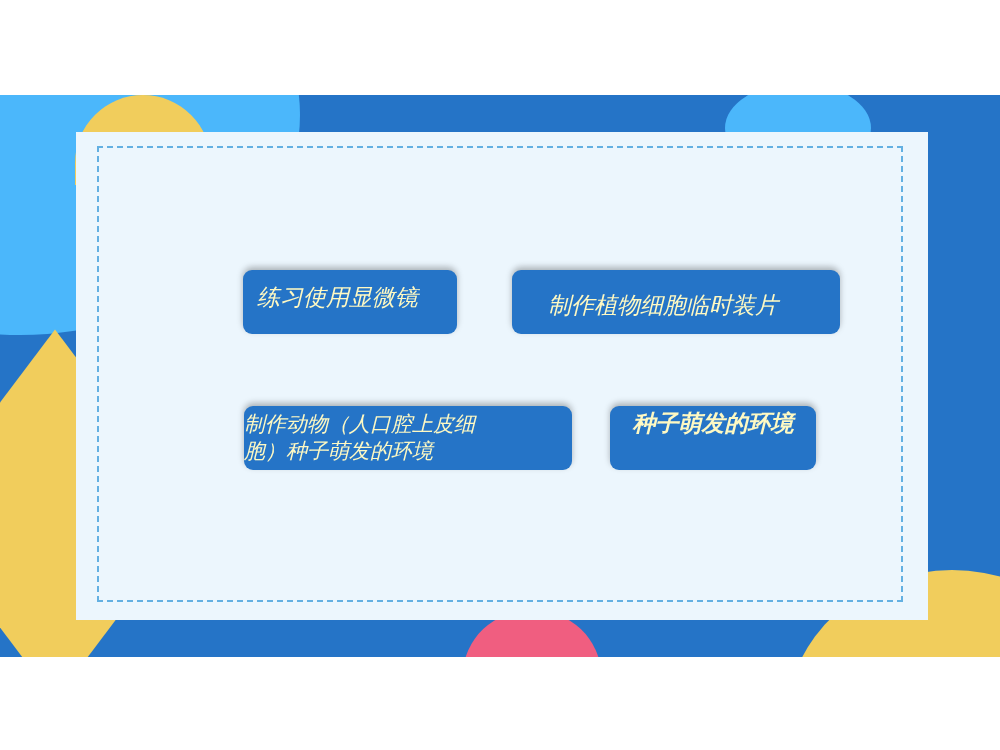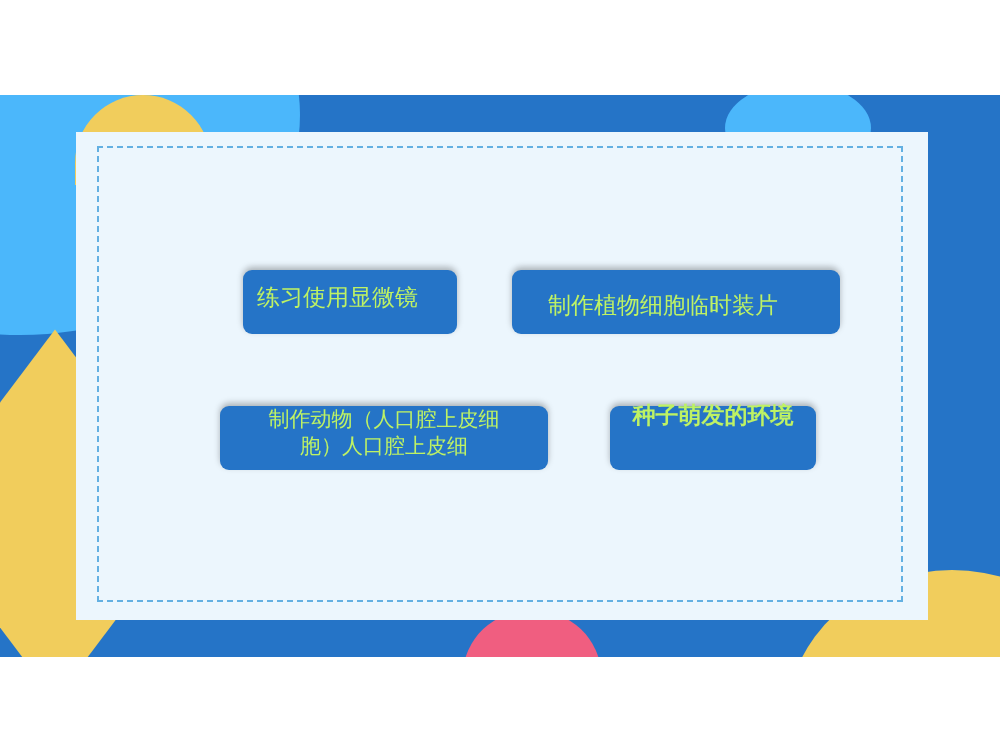--- a/index.html
+++ b/index.html
@@ -8,27 +8,27 @@
   .band { position:absolute; left:0; top:95px; width:1000px; height:562px; background:#2574c7; overflow:hidden; }
   .shape { position:absolute; }
   .lb-big { left:-260px; top:-200px; width:560px; height:440px; border-radius:50%; background:#4bb7fb; }
   .yellow-top { left:75px; top:0px; width:136px; height:90px; border-radius:68px 68px 0 0; background:#f1cd5c; }
   .lb-top { left:725px; top:-12px; width:146px; height:90px; border-radius:50%; background:#4bb7fb; }
   .yellow-diamond { left:-60px; top:305px; width:230px; height:230px; background:#f1cd5c; transform:rotate(45deg) skew(8deg,8deg); }
   .pink { left:463px; top:515px; width:138px; height:130px; border-radius:50%; background:#f05e80; }
   .yellow-br { left:787px; top:475px; width:330px; height:300px; border-radius:50%; background:#f1cd5c; }
   .panel { position:absolute; left:76px; top:132px; width:852px; height:488px; background:#ecf6fd; }
   .dash { position:absolute; left:21px; top:14px; width:806px; height:456px; border:2px dashed #63b0e2; box-sizing:border-box; }
-  .btn { position:absolute; background:#2574c7; color:#bef264; border-radius:9px;
-         box-shadow:0 -3px 6px rgba(0,0,0,0.28); box-sizing:border-box; }
+  .btn { position:absolute; background:#2574c7; color:#fef9c3; border-radius:9px;
+         box-shadow:0 -3px 6px rgba(0,0,0,0.28); box-sizing:border-box;font-style:italic; }
   .btn span { display:block; }
   .b1 { left:243px; top:270px; width:214px; height:64px; font-size:23px; padding:12px 0 0 14px; white-space:nowrap; overflow:hidden; }
   .b2 { left:512px; top:270px; width:328px; height:64px; font-size:23px; padding:20px 0 12px 36px; white-space:nowrap; }
-  .b3 { left:220px; top:406px; width:328px; height:64px; font-size:21px; text-align:center; line-height:27px; }
-  .b4 { left:610px; top:406px; width:206px; height:64px; font-size:23px; text-align:center; line-height:30px; padding-top:0; font-weight:bold; margin-top:0; }
+  .b3 { left:244px; top:406px; width:328px; height:64px; font-size:21px; line-height:27px; padding-top:5px; }
+  .b4 { left:610px; top:406px; width:206px; height:64px; font-size:23px; text-align:center; line-height:30px; padding-top:8px; font-weight:bold; margin-top:0; }
   .b4 span { position:relative; top:-6px; }
 </style>
 </head>
 <body>
 
 <div class="band">
   <div class="shape lb-big"></div>
   <div class="shape yellow-top"></div>
   <div class="shape lb-top"></div>
   <div class="shape yellow-diamond"></div>
@@ -41,17 +41,17 @@
 </div>
 
 <div class="btn b1">
   <span>练习使用显微镜</span>
 </div>
 <div class="btn b2">
   <span>制作植物细胞临时装片</span>
 </div>
 <div class="btn b3">
   <span>制作动物（人口腔上皮细</span>
-  <span>胞）人口腔上皮细</span>
+  <span>胞）种子萌发的环境</span>
 </div>
 <div class="btn b4">
   <span>种子萌发的环境</span>
 </div>
 
 </body></html>

